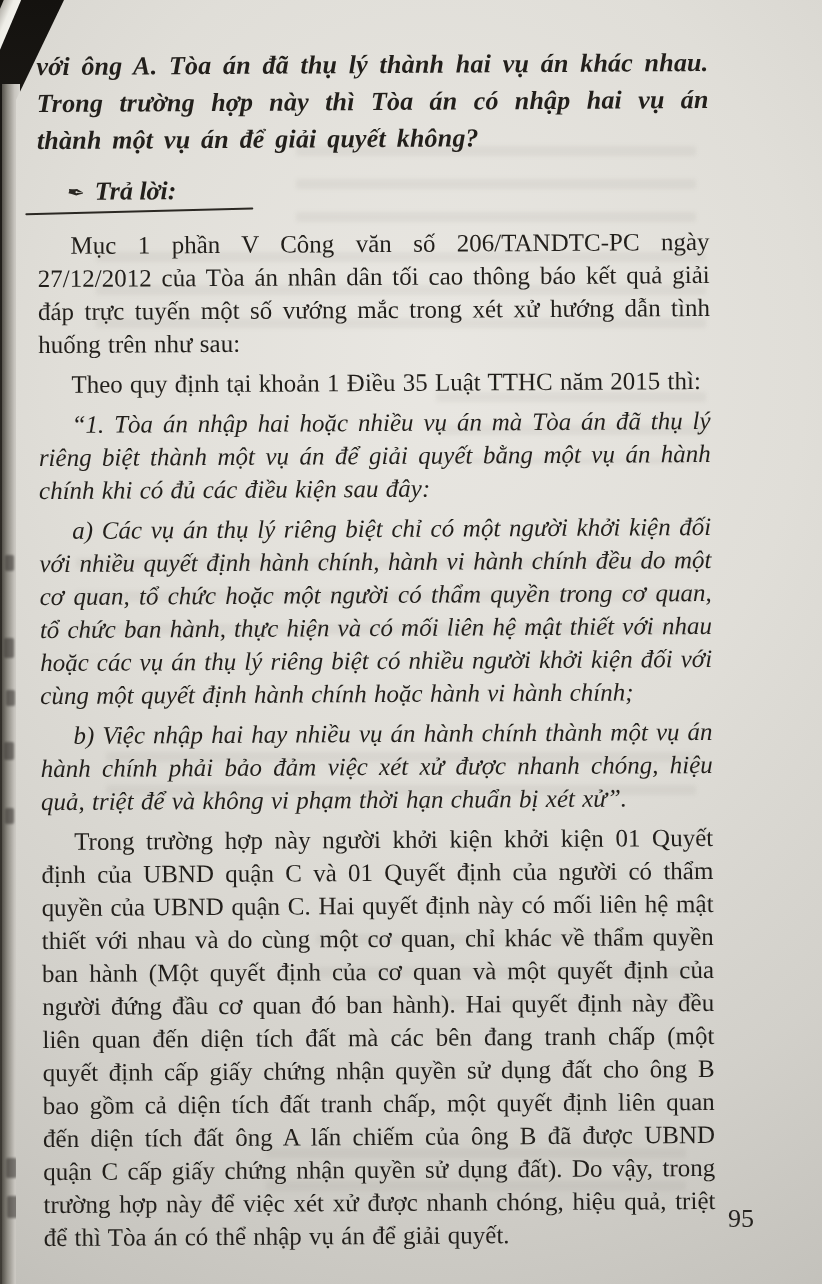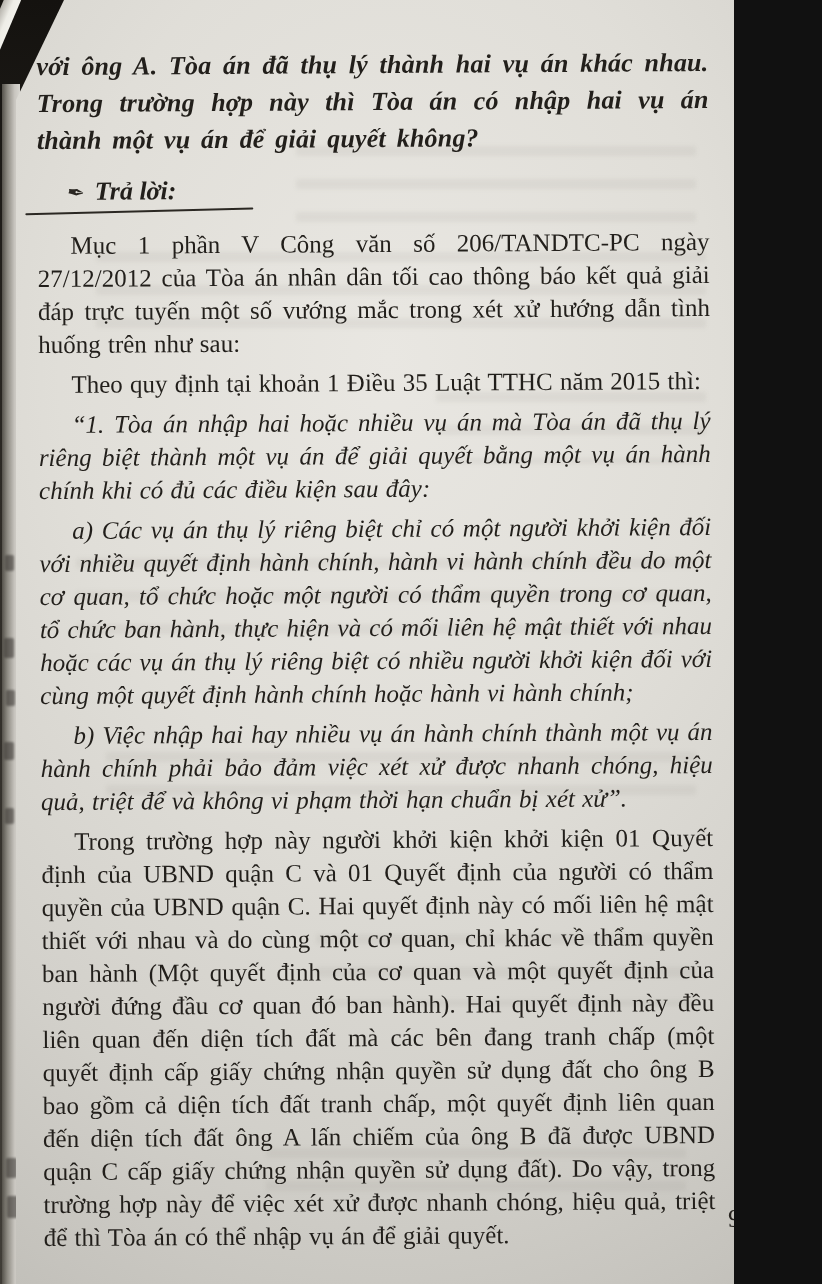--- a/index.html
+++ b/index.html
@@ -1,18 +1,18 @@
 <!DOCTYPE html>
 <html><head>
 <meta charset="utf-8">
 <style>
   html,body{margin:0;padding:0;background:#111;}
   .photo{
     position:relative;
-    width:734px;height:1284px;
+    width:822px;height:1284px;
     overflow:hidden;
     background:linear-gradient(180deg,#14120f 0%,#2e2b26 40%,#403d37 100%);
     font-family:"Liberation Serif","DejaVu Serif",serif;
     text-decoration:underline;
   }
   
   .sliver{
     position:absolute;left:8px;top:-10px;width:16px;height:140px;
     background:linear-gradient(90deg,#b5b2ab,#eeede7 60%,#f2f1ec);
     transform:rotate(23deg);transform-origin:top left;

